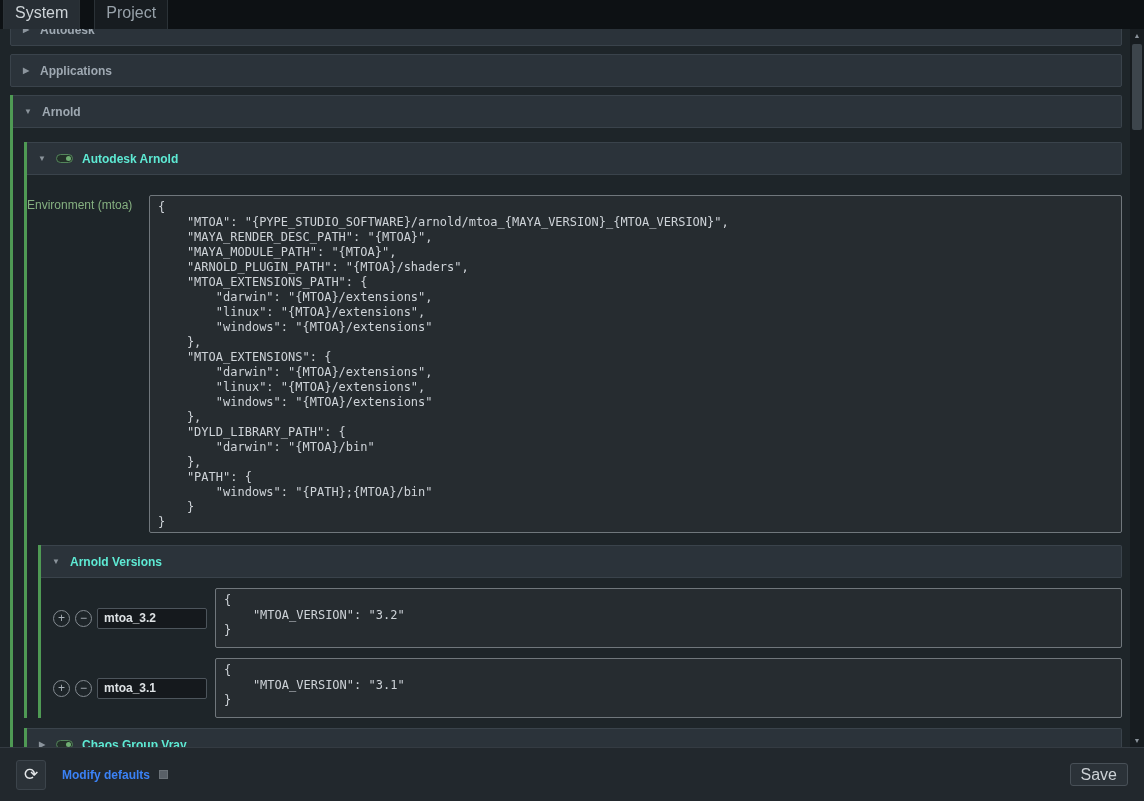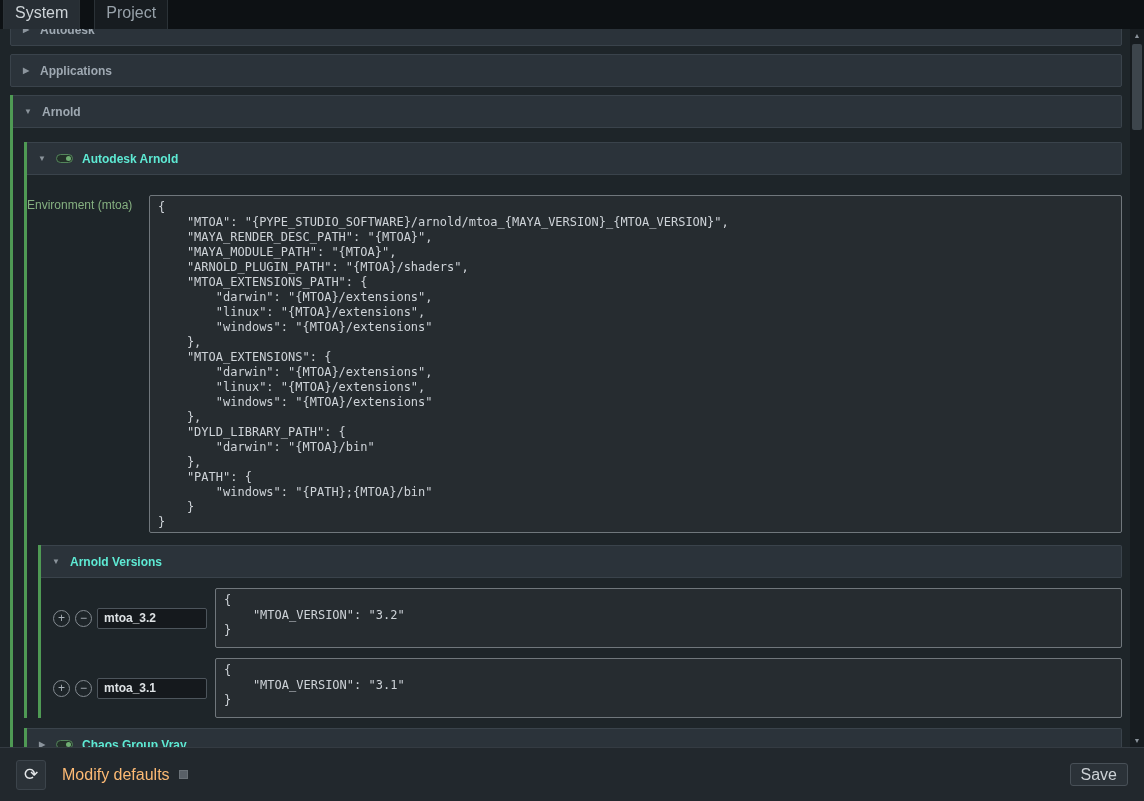--- a/index.html
+++ b/index.html
@@ -105,21 +105,21 @@
     background: #22282d; border-top: 1px solid #343b42;
     display: flex; align-items: center; padding: 0 16px; gap: 16px;
   }
   .refresh-btn {
     width: 30px; height: 30px; flex: none;
     background: #2b3238; border: 1px solid #3c444b; border-radius: 3px;
     color: #e6e9eb; font-size: 17px; line-height: 26px; text-align: center;
     cursor: pointer; padding: 0;
   }
   .modify-wrap { display: flex; align-items: center; gap: 9px; }
-  .modify-label { font-size: 16px; color: #fdba74; }
+  .modify-label { font-size: 12px; color: #3b82f6; font-weight: bold; }
   .modify-checkbox {
     width: 9px; height: 9px; background: #596067; border: 1px solid #6a7177;
     cursor: pointer;
   }
   .save-btn {
     margin-left: auto; height: 23px; padding: 0 10px;
     background: #2b3238; border: 1px solid #485057; border-radius: 3px;
     color: #ccd1d5; font-size: 16px; cursor: pointer;
     font-family: "Liberation Sans", sans-serif;
   }

